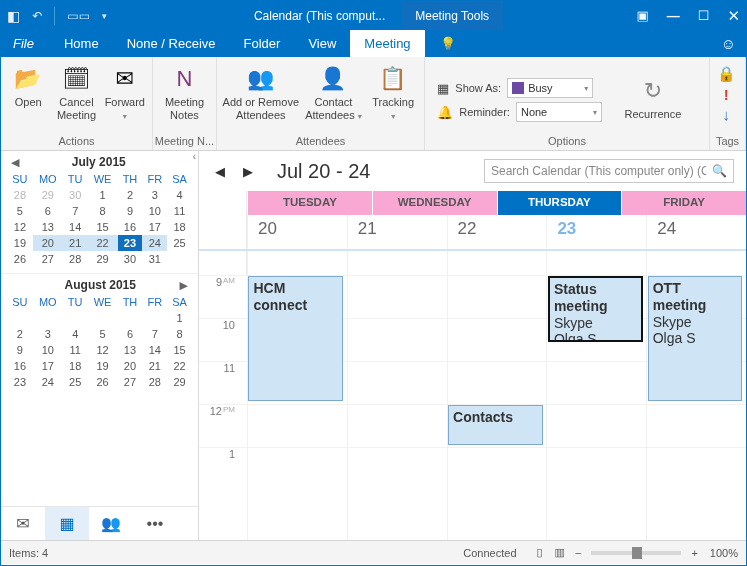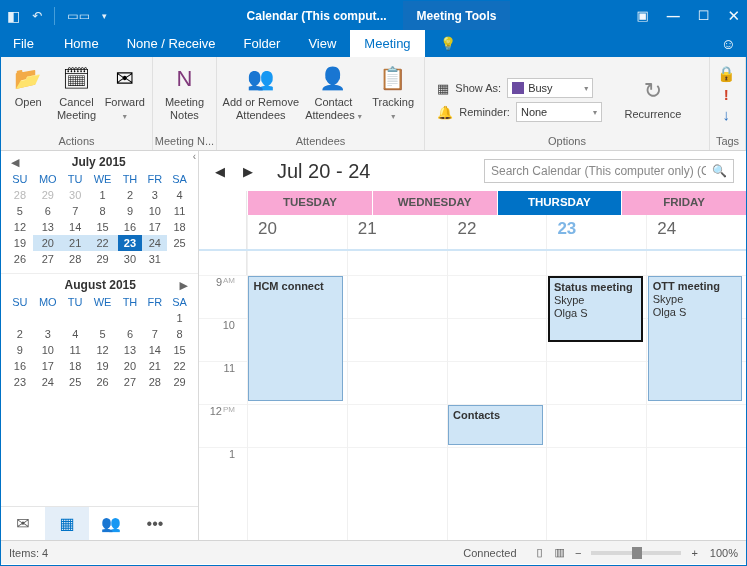--- a/index.html
+++ b/index.html
@@ -1,28 +1,28 @@
 <!DOCTYPE html>
 <html><head>
 <meta charset="utf-8">
 <style>
 * { box-sizing: border-box; margin: 0; padding: 0; }
 body { font-family: "Segoe UI", Tahoma, sans-serif; font-size: 12px; background: #fff; width: 747px; height: 566px; overflow: hidden; border: 1px solid #0072c6; }
 .titlebar { background: #0072c6; color: #fff; height: 29px; display: flex; align-items: center; padding: 0 6px; font-size: 12px; }
 .titlebar .qat { display: flex; align-items: center; gap: 12px; }
 .titlebar .qat span { opacity: .9; }
 .titlebar .qat .sep { width:1px; height:18px; background:#4da3dc; }
-.titlebar .titles { flex: 1; display: flex; justify-content: center; gap: 2px; align-items: stretch; height:100%;font-weight:bold; }
+.titlebar .titles { flex: 1; display: flex; justify-content: center; gap: 2px; align-items: stretch; height:100%; }
 .ttab { padding: 0 14px; display:flex; align-items:center; height:100%; cursor:default; }
 .ttab.context { background:#106ebe; }
 .titlebar .wbtns { display: flex; gap: 18px; align-items:center; }
 .titlebar .wbtns span { font-size:13px; opacity:.95; }
 .menubar { background:#0072c6; color:#fff; height:27px; display:flex; align-items:stretch; font-size:13px; }
 .menubar .mitem { padding:0 14px; display:flex; align-items:center; cursor:default; }
-.menubar .mitem.file { font-weight:normal; padding:0 16px 0 12px; }
+.menubar .mitem.file { font-weight:normal; padding:0 16px 0 12px;font-style:italic; }
 .menubar .mitem.active { background:#fff; color:#0072c6; }
 .menubar .tell { flex:1; display:flex; align-items:center; gap:6px; opacity:.85; padding-left:16px; }
 .menubar .smile { padding:0 10px; display:flex;align-items:center; font-size:15px; }
 .ribbon { height:94px; background:#f4f4f4; border-bottom:1px solid #d4d4d4; display:flex; font-size:11px; }
 .rgroup { border-right:1px solid #e0e0e0; display:flex; flex-direction:column; }
 .rbtns { flex:1; display:flex; align-items:flex-start; padding:4px 4px 0; gap:2px; }
 .rlabel { text-align:center; color:#666; font-size:11px; padding:2px 0 3px; }
 .bigbtn { display:flex; flex-direction:column; align-items:center; width:50px; padding-top:2px; cursor:default; }
 .bigbtn .ico { width:32px; height:32px; display:flex; align-items:center; justify-content:center; font-size:22px; }
 .bigbtn .txt { text-align:center; line-height:1.15; margin-top:1px; color:#444; font-size:11px; }
@@ -59,21 +59,21 @@
 .daynums { display:flex; height:36px; font-size:17px; border-bottom:2px solid #cfe5f6;}
 .daynums .dn { flex:1; padding:4px 0 0 10px; color:#666; border-left:1px solid #f0f0f0;}
 .daynums .dn.today { color:#7eb6e6; font-weight:600;}
 .grid { flex:1; display:flex; overflow:hidden; position:relative;}
 .timelabels { width:48px; flex:none; }
 .timelabels .trow { height:43px; border-top:1px solid #f2f2f2; text-align:right; padding-right:12px; font-size:11px; color:#777;}
 .timelabels .trow sup{font-size:8px; vertical-align:top; color:#aaa; margin-left:1px;}
 .daycols { flex:1; display:flex; position:relative;}
 .daycol { flex:1; border-left:1px solid #f0f0f0; }
 .daycol .cell { height:43px; border-top:1px solid #f2f2f2;}
-.evt { position:absolute; background:#cfe5f6; border:1px solid #7ba9d0; font-size:11px; color:#333; padding:3px 4px; line-height:1.2; overflow:hidden; }
+.evt { position:absolute; background:#cfe5f6; border:1px solid #7ba9d0; font-size:14px; color:#333; padding:3px 4px; line-height:1.2; overflow:hidden; }
 .evt.sel { border:2px solid #111; }
 .evt .b { font-weight:600; }
 .status { height:24px; border-top:1px solid #d4d4d4; background:#f4f4f4; display:flex; align-items:center; font-size:11px; color:#555; padding:0 8px;}
 .status .spacer{flex:1;}
 .status .zbar{ width:90px; height:4px; background:#d8d8d8; margin:0 6px; position:relative;}
 .status .zbar::after{content:""; position:absolute; left:45%; top:-4px; width:10px; height:12px; background:#888;}
 .collapse-arr{ position:absolute; right:2px; top:0; font-size:10px; color:#777;}
 .dpwrap { padding:2px 6px 6px; border-bottom:1px solid #eee; position:relative;}
 </style>
 </head>

